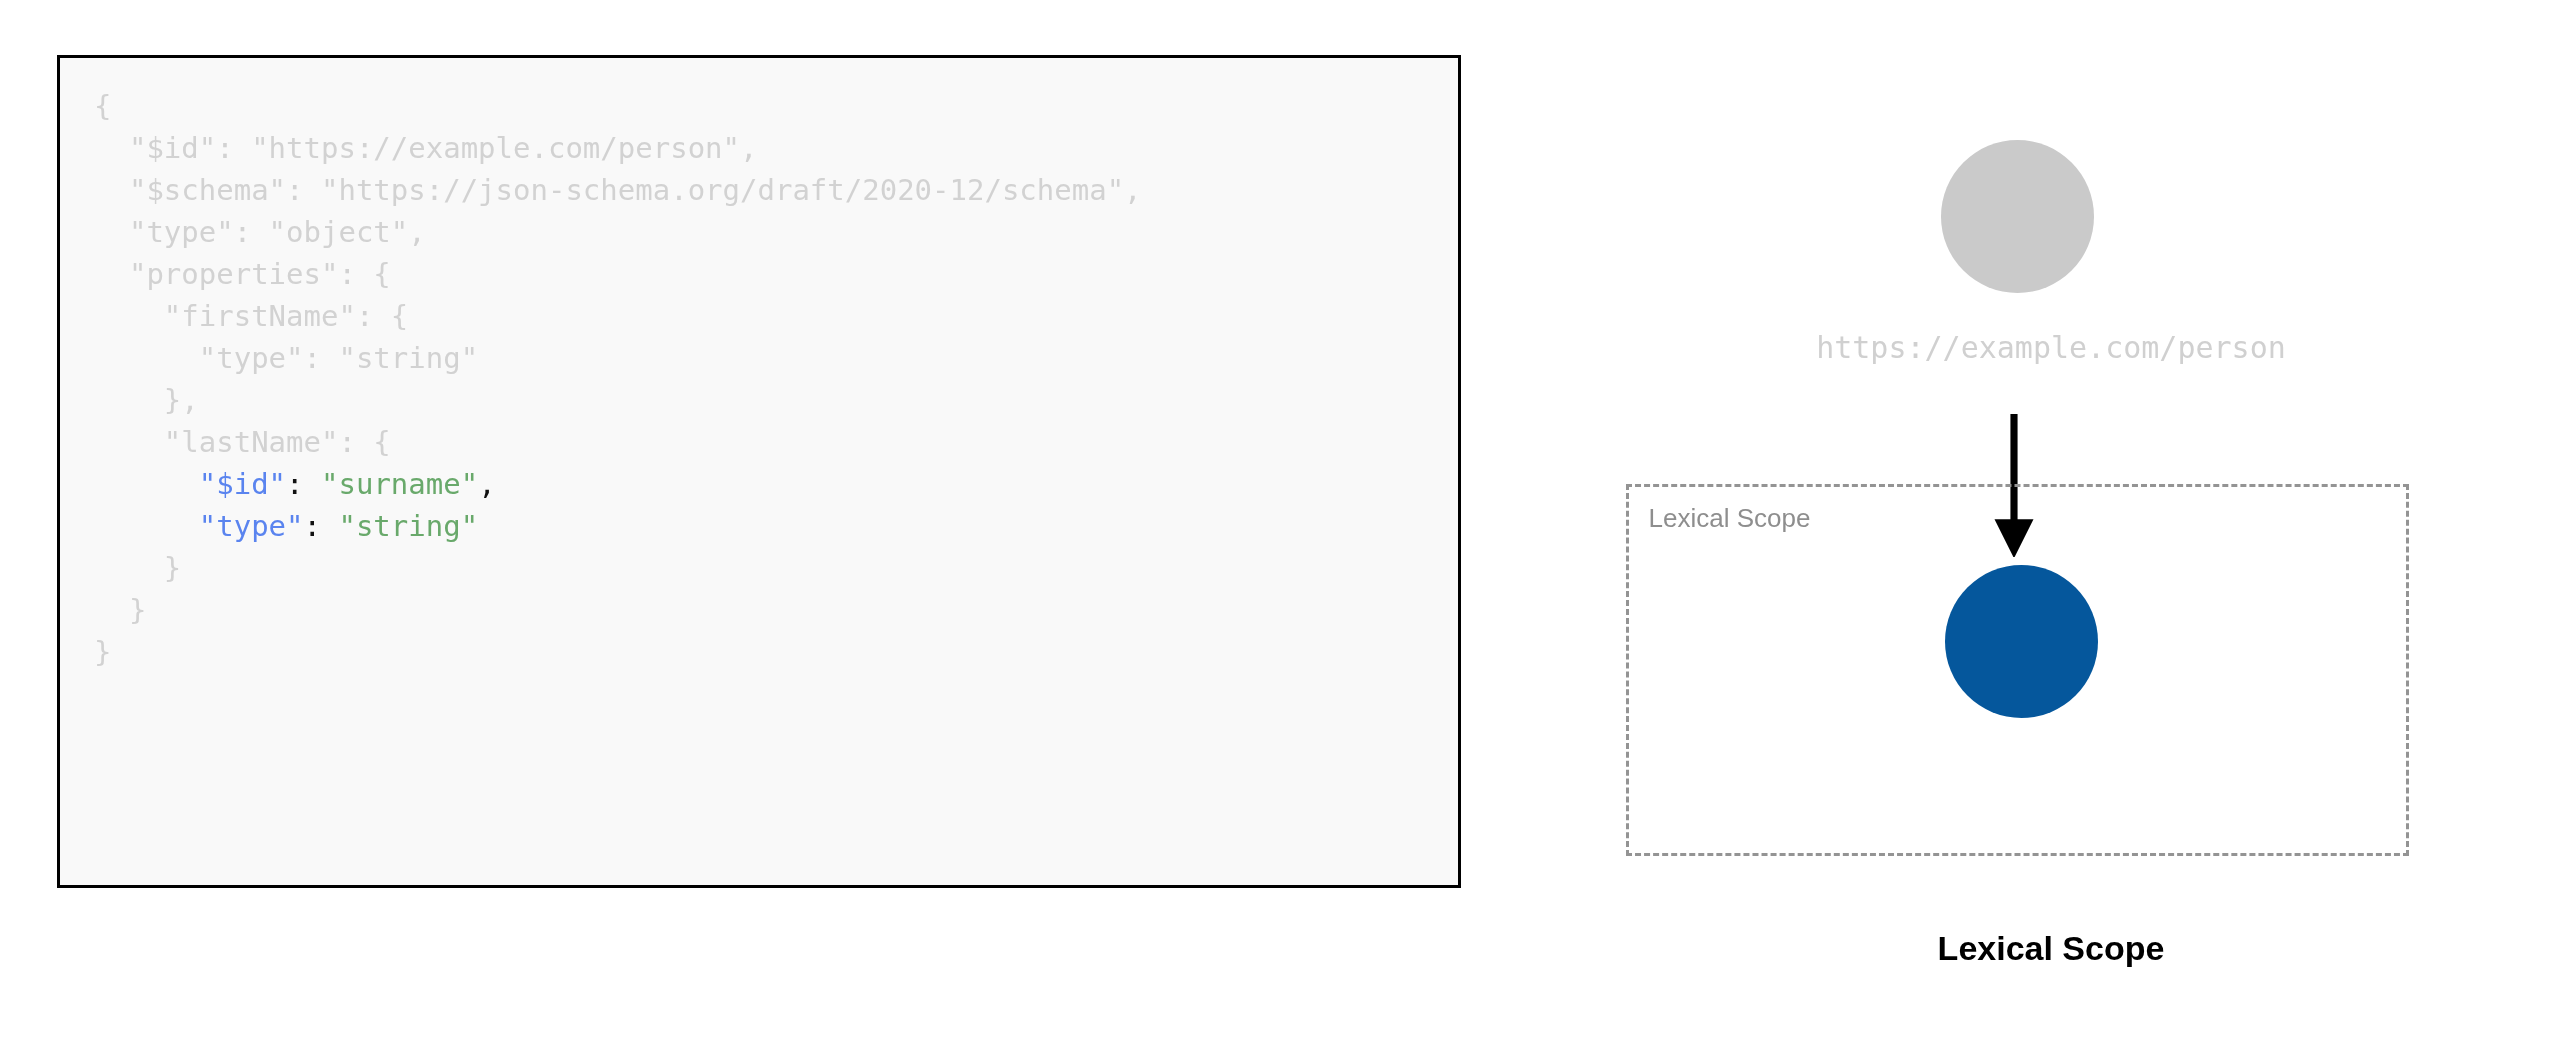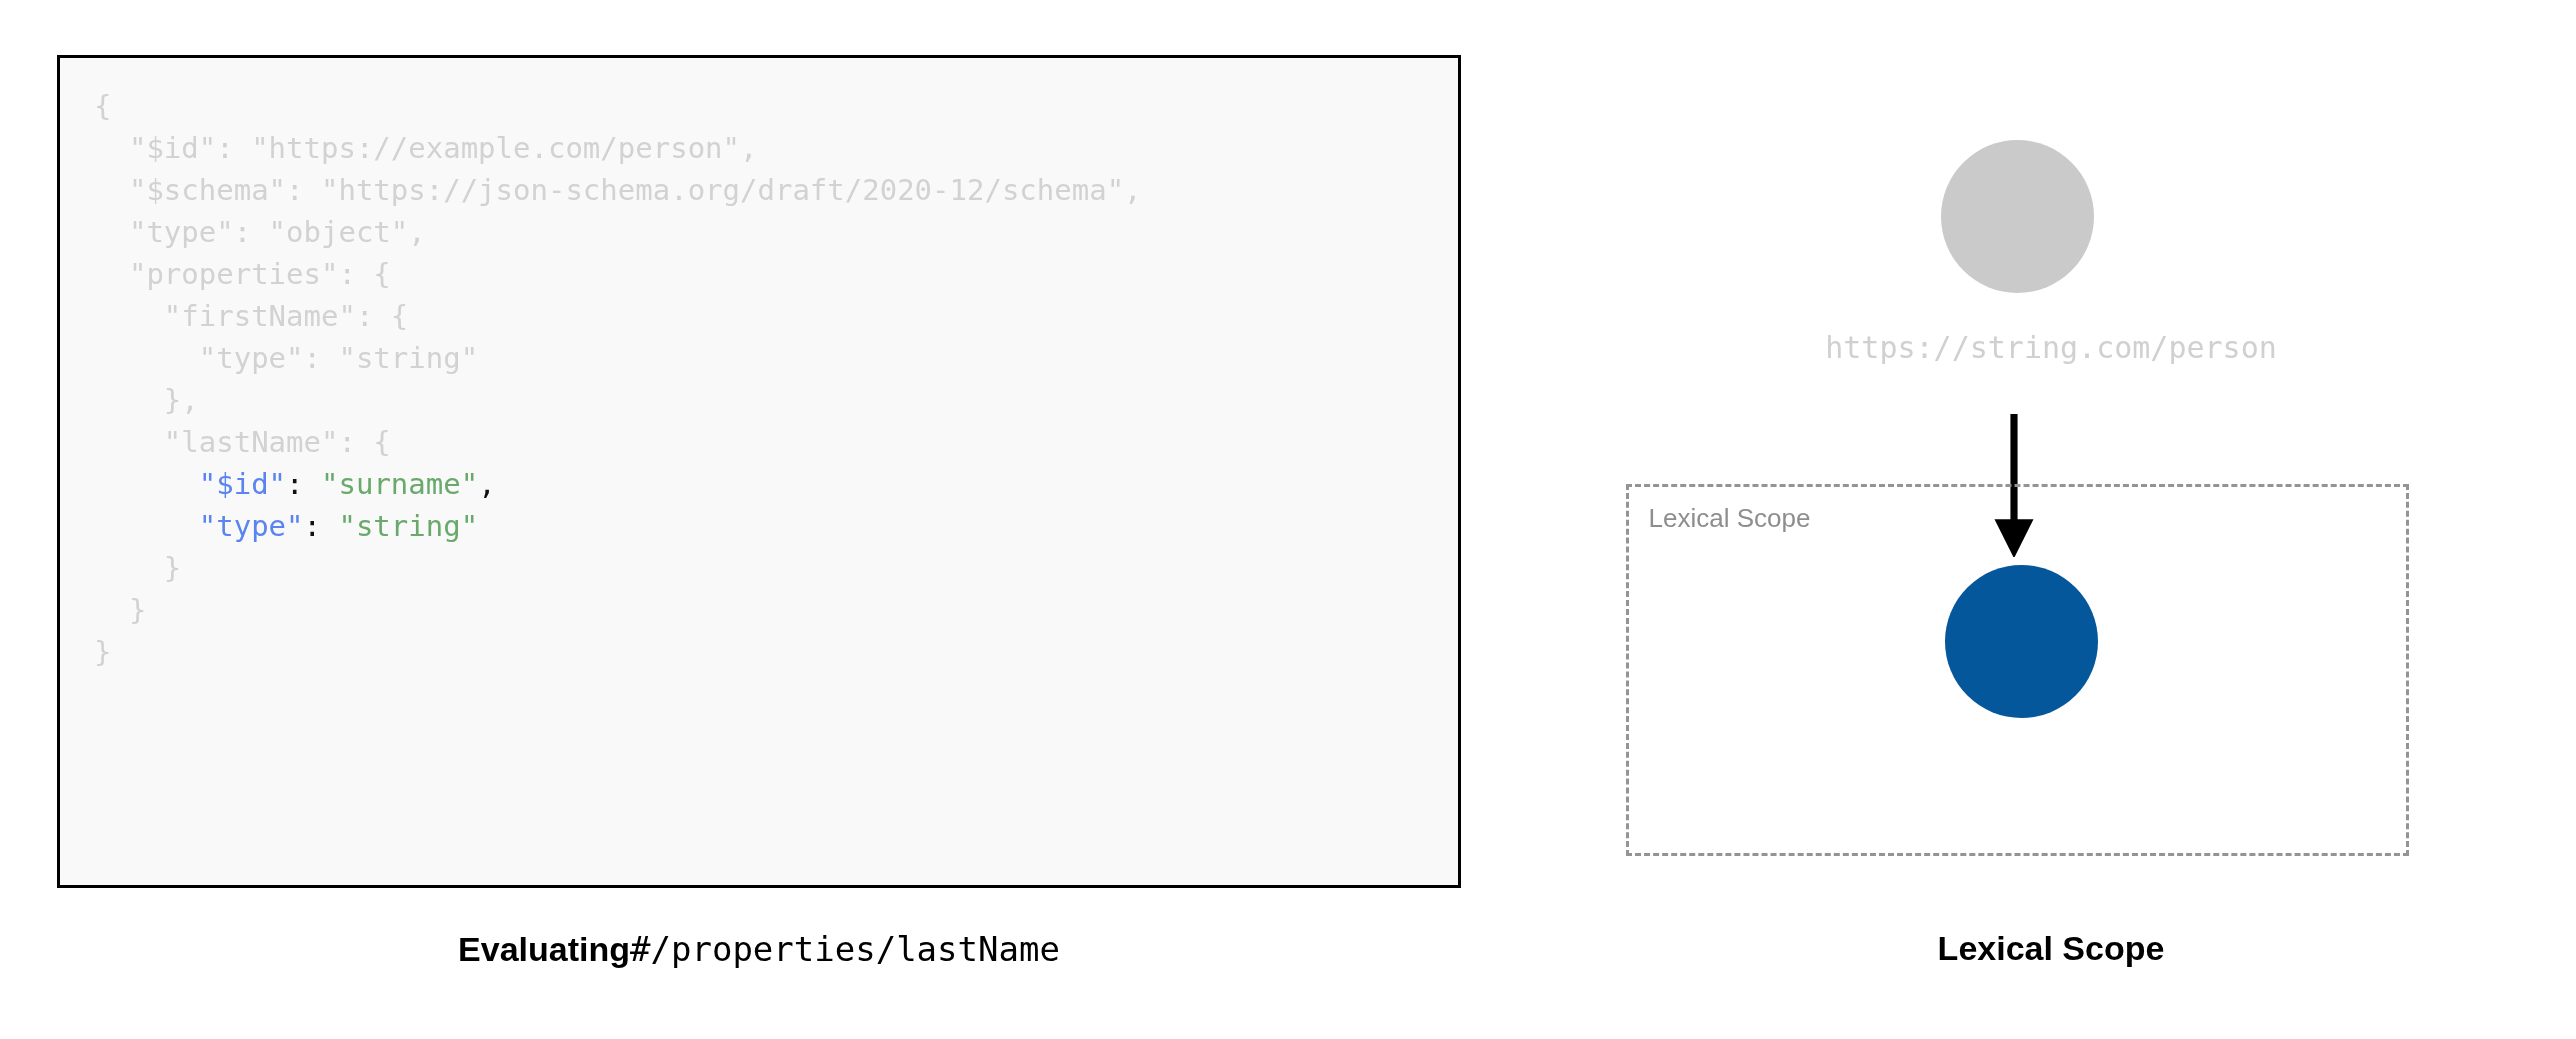--- a/index.html
+++ b/index.html
@@ -169,31 +169,28 @@
 </style>
 </head>
 <body>
 
 <div id="left-panel">
 
   <div id="code-block">
     <div id="code-text"><span class="ln"><span class="dim">{</span></span><span class="ln">  <span class="dim">"$id": "https://example.com/person",</span></span><span class="ln">  <span class="dim">"$schema": "https://json-schema.org/draft/2020-12/schema",</span></span><span class="ln">  <span class="dim">"type": "object",</span></span><span class="ln">  <span class="dim">"properties": {</span></span><span class="ln">    <span class="dim">"firstName": {</span></span><span class="ln">      <span class="dim">"type": "string"</span></span><span class="ln">    <span class="dim">},</span></span><span class="ln">    <span class="dim">"lastName": {</span></span><span class="ln">      <span class="key">"$id"</span><span class="punc">: </span><span class="str">"surname"</span><span class="punc">,</span></span><span class="ln">      <span class="key">"type"</span><span class="punc">: </span><span class="str">"string"</span></span><span class="ln">    <span class="dim">}</span></span><span class="ln">  <span class="dim">}</span></span><span class="ln"><span class="dim">}</span></span></div>
   </div>
 
-  <div id="eval-caption">
-    <span class="cap-strong">Evaluating</span><span class="cap-mono">#/properties/lastName</span>
-  </div>
 
 </div>
 
 <div id="right-panel">
 
   <div id="outer-node-circle"></div>
 
-  <div id="outer-node-label">https://string.com/person</div>
+  <div id="outer-node-label">https://example.com/person</div>
 
   <svg id="scope-arrow" viewBox="0 0 120 220" width="78" height="143" xmlns="http://www.w3.org/2000/svg">
     <line x1="60" y1="0" x2="60" y2="168" stroke="#000000" stroke-width="11"></line>
     <polygon points="30,162 90,162 60,222" fill="#000000"></polygon>
   </svg>
 
   <div id="lexical-scope-box">
 
     <div id="lexical-scope-box-label">Lexical Scope</div>
 

